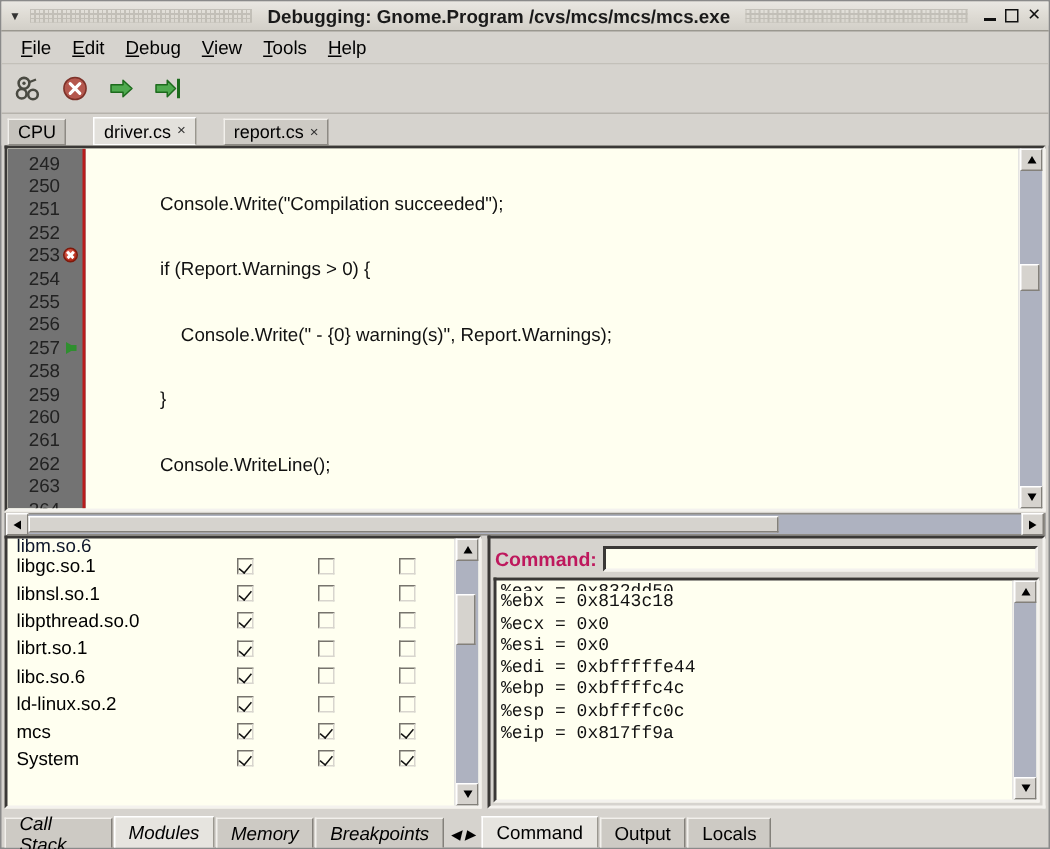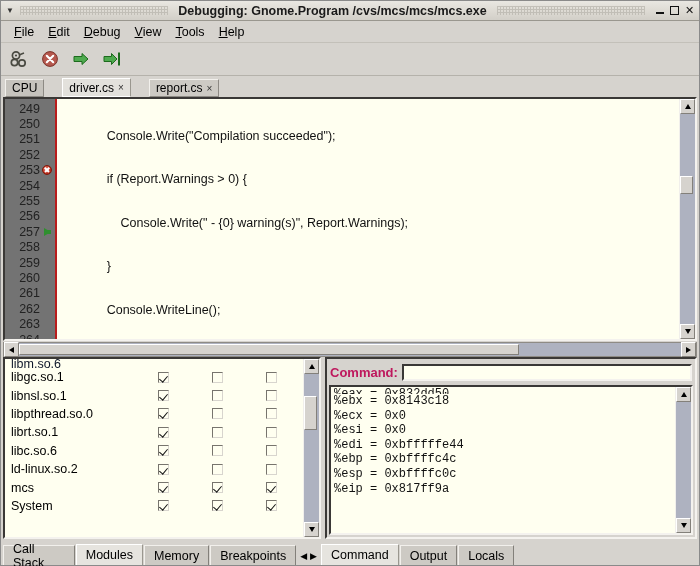--- a/index.html
+++ b/index.html
@@ -419,21 +419,21 @@
   
   .tabbars {
     height: 24px;
     min-height: 24px;
     display: flex;
     align-items: flex-end;
     padding: 2px 2px 0 2px;
     gap: 0;
   }
   .tabgroup { display: flex; align-items: flex-end; }
-  .tabgroup.left { width: 318px; min-width: 318px; }
+  .tabgroup.left { width: 318px; min-width: 318px; font-style: italic; }
   .btab {
     height: 20px;
     padding: 0 9px;
     box-sizing: border-box;
     display: flex;
     align-items: center;
     font-size: 12.5px;
     background: #cdcac4;
     border: 1px solid #f2f0ec;
     border-right-color: #83807a;

